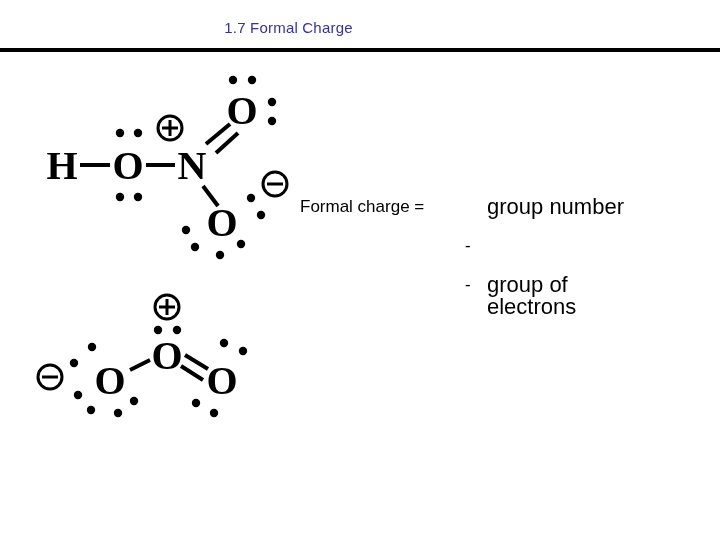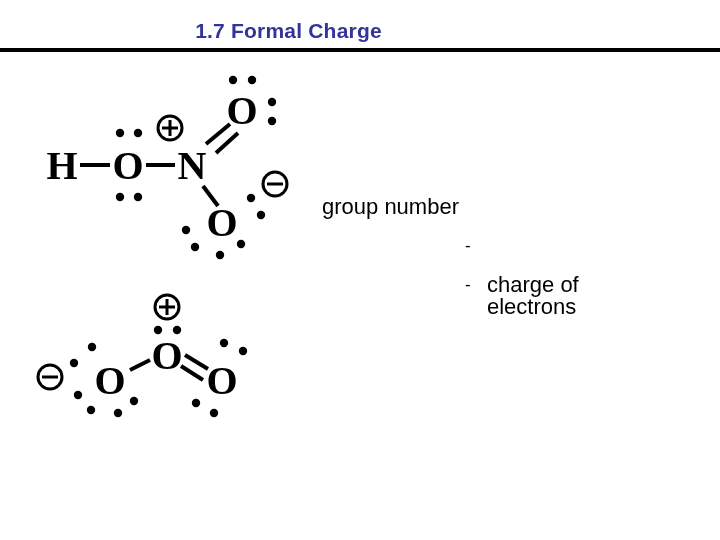--- a/index.html
+++ b/index.html
@@ -20,22 +20,22 @@
     width: 720px;
     height: 540px;
     background: #ffffff;
   }
   #slide-title {
     position: absolute;
     left: 0;
     top: 19px;
     width: 577px;
     text-align: center;
-    font-size: 21px;
-    font-weight: bold;
+    font-size: 15px;
+    font-weight: normal;
     color: #333399;
     letter-spacing: 0.2px;
     white-space: nowrap;
   }
   #title-rule {
     position: absolute;
     left: 0;
     top: 48px;
     width: 720px;
     height: 4px;
@@ -195,35 +195,36 @@
 
     <g>
       <circle cx="20" cy="92" r="12" fill="none" stroke="#000000" stroke-width="3"></circle>
       <line x1="12" y1="92" x2="28" y2="92" stroke="#000000" stroke-width="3"></line>
     </g>
   </svg>
 
   <div id="formula-block">
 
     <div class="formula-row">
+      <div class="formula-lhs">Formal charge =</div>
       <div class="formula-op"></div>
       <div class="formula-rhs">
         <span>group number</span>
       </div>
     </div>
 
     <div class="formula-row">
       <div class="formula-lhs"></div>
       <div class="formula-op">-</div>
     </div>
 
     <div class="formula-row">
       <div class="formula-lhs"></div>
       <div class="formula-op">-</div>
       <div class="formula-rhs">
-        <span>charge of</span>
+        <span>group of</span>
         <span>electrons</span>
       </div>
     </div>
 
   </div>
 
 </div>
 
 </body></html>

